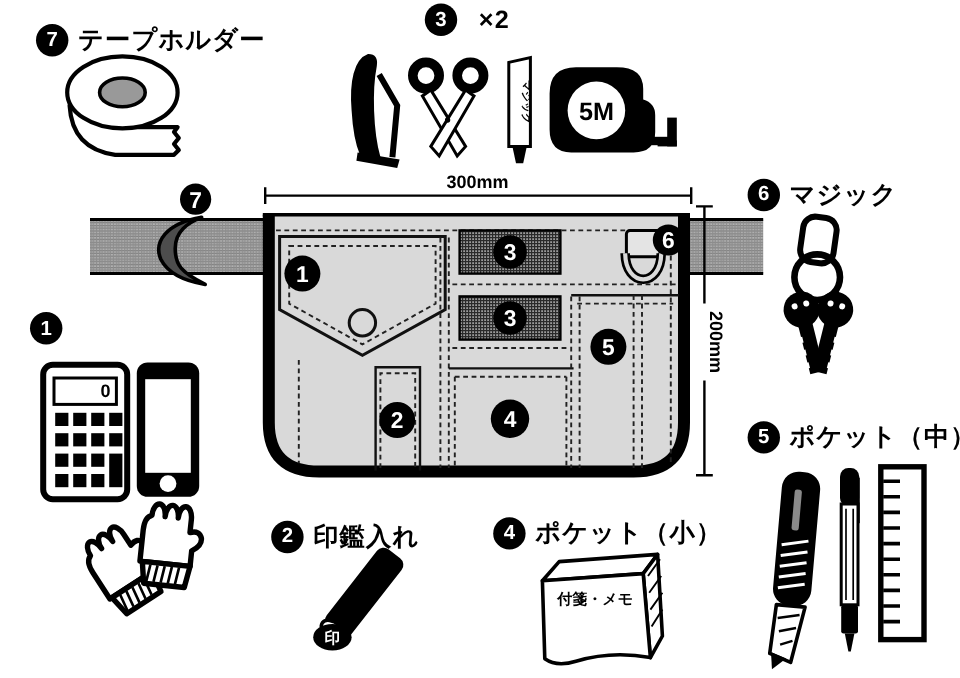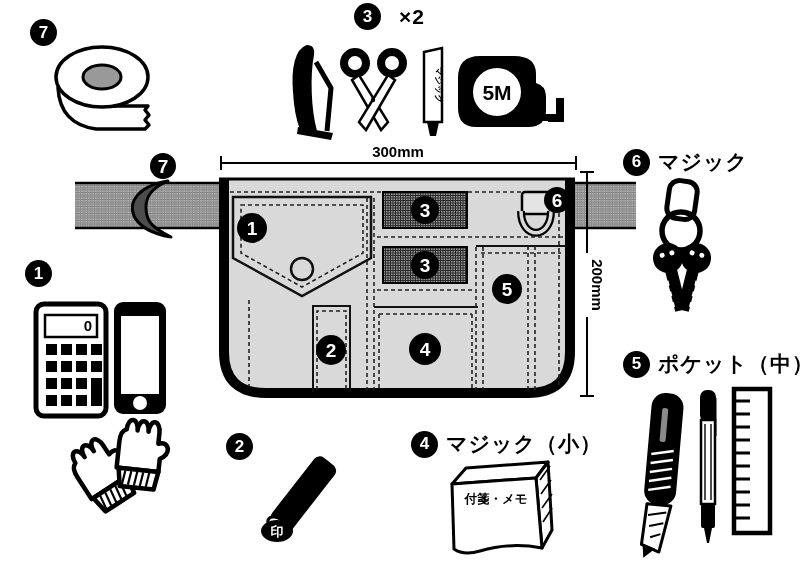--- a/index.html
+++ b/index.html
@@ -285,20 +285,21 @@
 
     <g>
       <rect x="734" y="389" width="36" height="144" fill="#fff" stroke="#000" stroke-width="4.5"></rect>
       <path d="M736,401 H750 M736,414 H750 M736,427 H750 M736,440 H750 M736,453 H750
                M736,466 H750 M736,479 H750 M736,492 H750 M736,505 H750 M736,518 H750" stroke="#000" stroke-width="3"></path>
     </g>
   </svg>
 
   <div class="feature-label" style="left:30px;top:19px;">
     <span class="badge">7</span>
+    <span>テープホルダー</span>
   </div>
 
   <div class="feature-label" style="left:354px;top:3px;">
     <span class="badge">3</span>
     <span class="count">×2</span>
   </div>
 
   <div class="feature-label" style="left:623px;top:148px;">
     <span class="badge">6</span>
     <span>マジック</span>
@@ -308,20 +309,21 @@
     <span class="badge">1</span>
   </div>
 
   <div class="feature-label" style="left:623px;top:350px;">
     <span class="badge">5</span>
     <span>ポケット（中）</span>
   </div>
 
   <div class="feature-label" style="left:226px;top:433px;">
     <span class="badge">2</span>
+    <span>印鑑入れ</span>
   </div>
 
   <div class="feature-label" style="left:411px;top:430px;">
     <span class="badge">4</span>
-    <span>マジック（小）</span>
+    <span>ポケット（小）</span>
   </div>
 
 </div>
 
 </body></html>

